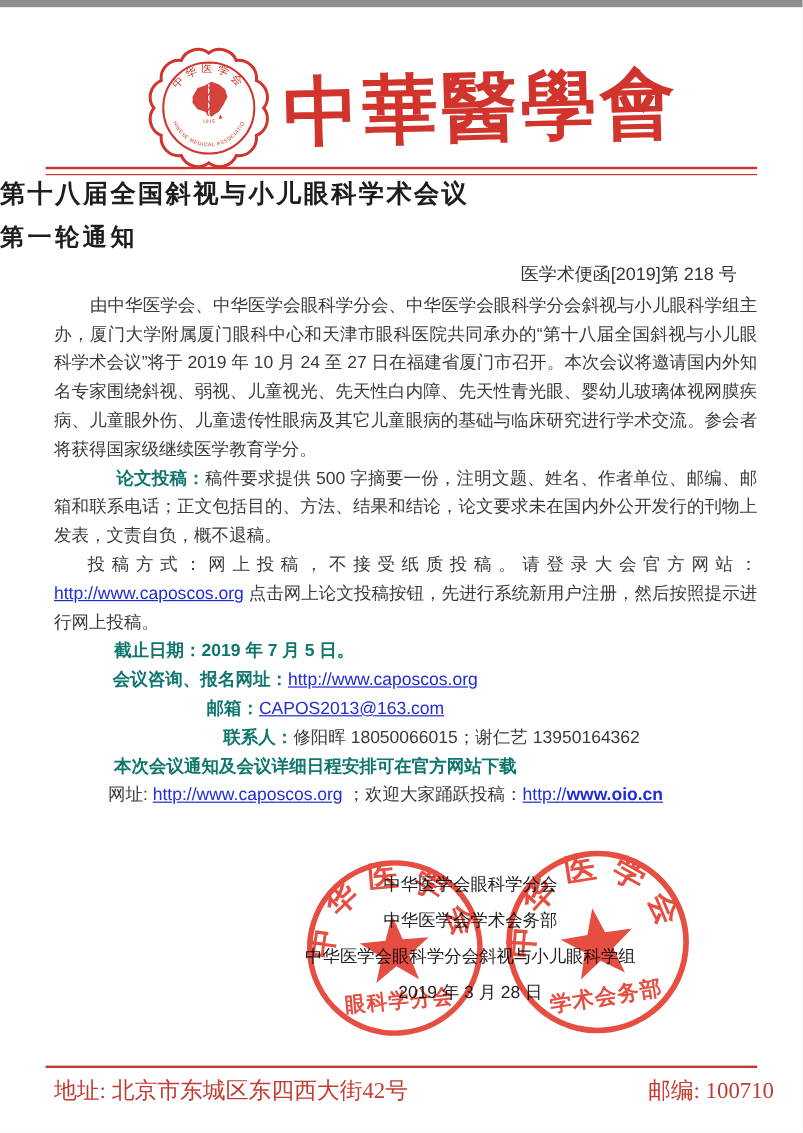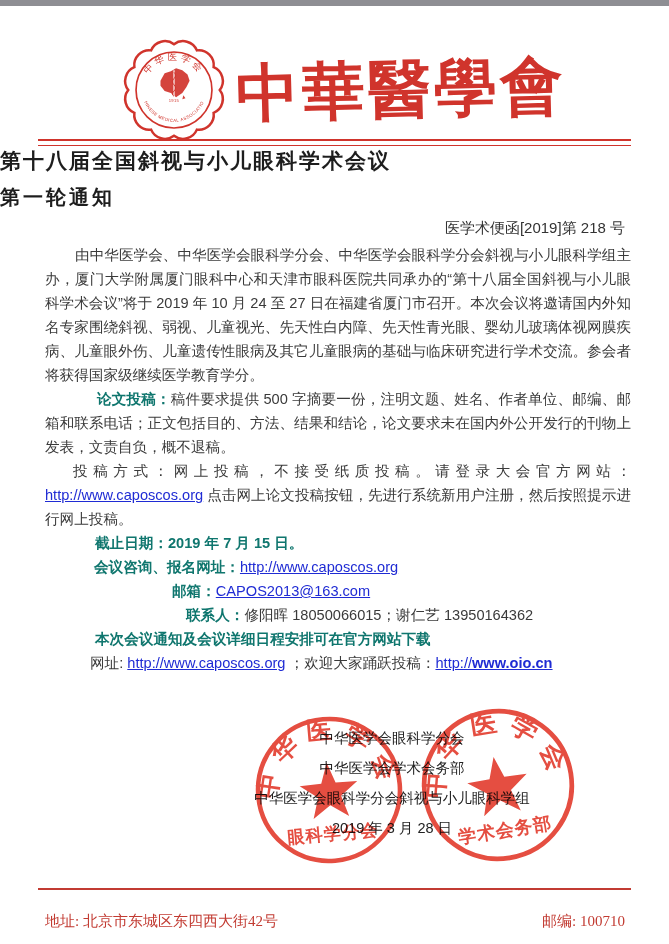--- a/index.html
+++ b/index.html
@@ -15,21 +15,21 @@
   .brand{position:absolute;left:236px;top:40px;width:336px;height:100px;line-height:100px;
          font-family:"Liberation Serif",serif;font-weight:700;font-size:63px;letter-spacing:3px;
          color:var(--red);transform:rotate(-1.5deg);white-space:nowrap;}
   .rule{position:absolute;left:38px;top:139px;width:593px;height:4px;
         border-top:2.5px solid var(--red);border-bottom:1px solid var(--red);}
 
   .title{position:absolute;left:0;top:147px;width:100%;text-align:left;
          font-family:"Liberation Serif",serif;font-weight:600;font-size:21px;letter-spacing:2px;color:#1d1d1d;}
   .subtitle{position:absolute;left:0;top:184px;width:100%;text-align:left;
          font-family:"Liberation Serif",serif;font-weight:600;font-size:20px;letter-spacing:3px;color:#1d1d1d;}
-  .refno{position:absolute;right:44px;top:219px;font-size:15px;color:#333;}
+  .refno{position:absolute;right:55px;top:219px;font-size:15px;color:#333;}
 
   
   .main{position:absolute;left:45px;top:243px;width:586px;font-size:14.6px;line-height:24px;
         color:var(--ink);text-align:justify;}
   .main p{margin:0;}
   .ti-30{text-indent:30px;} .ti-52{text-indent:52px;} .ti-28{text-indent:28px;}
   .ti-50{text-indent:50px;} .ti-47{text-indent:47px;} .ti-49{text-indent:49px;} .ti-45{text-indent:45px;}
   .pl-127{padding-left:127px;} .pl-141{padding-left:141px;}
   b.lbl{font-weight:700;color:#0f766e;}
   a.lnk{color:var(--link);text-decoration:underline;cursor:pointer;}
@@ -52,22 +52,22 @@
   .logo .inner{fill:none;stroke:currentColor;stroke-width:1.6;}
   .logo .arc-cn{fill:currentColor;font-size:9px;letter-spacing:3px;font-family:"Liberation Serif",serif;}
   .logo .arc-en{fill:currentColor;font-size:4.2px;letter-spacing:.45px;}
   .logo .map{fill:currentColor;opacity:.92;}
   .logo .staff{stroke:#fff;stroke-width:1.1;fill:none;}
   .logo .snake{stroke:currentColor;stroke-width:.9;fill:none;}
   .logo .year{fill:currentColor;font-size:4px;letter-spacing:.3px;}
 
   
   .foot-rule{position:absolute;left:38px;top:888px;width:593px;border-top:2px solid var(--footer-red);}
-  .foot-row{position:absolute;left:45px;right:44px;top:896px;display:flex;justify-content:space-between;
-            font-family:"Liberation Serif",serif;font-size:15px;color:var(--footer-red);margin-top:16px;}
+  .foot-row{position:absolute;left:45px;right:24px;top:896px;display:flex;justify-content:space-between;
+            font-family:"Liberation Serif",serif;font-size:19px;color:var(--footer-red);}
 </style>
 </head>
 <body>
 
 <div class="page">
   <div class="scan-edge"></div>
 
   <div class="logo">
     <svg viewBox="0 0 100 100">
       <path class="scallop" d="M 50.00 6.00 A 14.39 14.39 0 0 1 72.00 11.89 A 14.39 14.39 0 0 1 88.11 28.00 A 14.39 14.39 0 0 1 94.00 50.00 A 14.39 14.39 0 0 1 88.11 72.00 A 14.39 14.39 0 0 1 72.00 88.11 A 14.39 14.39 0 0 1 50.00 94.00 A 14.39 14.39 0 0 1 28.00 88.11 A 14.39 14.39 0 0 1 11.89 72.00 A 14.39 14.39 0 0 1 6.00 50.00 A 14.39 14.39 0 0 1 11.89 28.00 A 14.39 14.39 0 0 1 28.00 11.89 A 14.39 14.39 0 0 1 50.00 6.00 Z"></path>
@@ -89,21 +89,21 @@
   <div class="rule"></div>
 
   <div class="title">第十八届全国斜视与小儿眼科学术会议</div>
   <div class="subtitle">第一轮通知</div>
   <div class="refno">医学术便函[2019]第 218 号</div>
 
   <div class="main">
     <p class="ti-30"><span>由中华医学会、中华医学会眼科学分会、中华医学会眼科学分会斜视与小儿眼科学组主办，厦门大学附属厦门眼科中心和天津市眼科医院共同承办的“第十八届全国斜视与小儿眼科学术会议”将于 2019 年 10 月 24 至 27 日在福建省厦门市召开。本次会议将邀请国内外知名专家围绕斜视、弱视、儿童视光、先天性白内障、先天性青光眼、婴幼儿玻璃体视网膜疾病、儿童眼外伤、儿童遗传性眼病及其它儿童眼病的基础与临床研究进行学术交流。参会者将获得国家级继续医学教育学分。</span></p>
     <p class="ti-52"><b class="lbl">论文投稿：</b><span>稿件要求提供 500 字摘要一份，注明文题、姓名、作者单位、邮编、邮箱和联系电话；正文包括目的、方法、结果和结论，论文要求未在国内外公开发行的刊物上发表，文责自负，概不退稿。</span></p>
     <p class="ti-28"><span>投稿方式：网上投稿，不接受纸质投稿。请登录大会官方网站：</span><a class="lnk">http://www.caposcos.org</a><span> 点击网上论文投稿按钮，先进行系统新用户注册，然后按照提示进行网上投稿。</span></p>
-    <p class="ti-50"><b class="lbl">截止日期：2019 年 7 月 15 日。</b></p>
+    <p class="ti-50"><b class="lbl">截止日期：2019 年 7 月 5 日。</b></p>
     <p class="ti-49"><b class="lbl">会议咨询、报名网址：</b><a class="lnk">http://www.caposcos.org</a></p>
     <p class="pl-127"><b class="lbl">邮箱：</b><a class="lnk">CAPOS2013@163.com</a></p>
     <p class="pl-141"><b class="lbl">联系人：</b><span>修阳晖 18050066015；谢仁艺 13950164362</span></p>
     <p class="ti-50"><b class="lbl">本次会议通知及会议详细日程安排可在官方网站下载</b></p>
     <p class="ti-45"><span>网址: </span><a class="lnk">http://www.caposcos.org</a><span>  ；欢迎大家踊跃投稿：</span><a class="lnk"><span>http://</span><b>www.oio.cn</b></a></p>
   </div>
 
   <div class="sig">
     <div>中华医学会眼科学分会</div>
     <div>中华医学会学术会务部</div>

